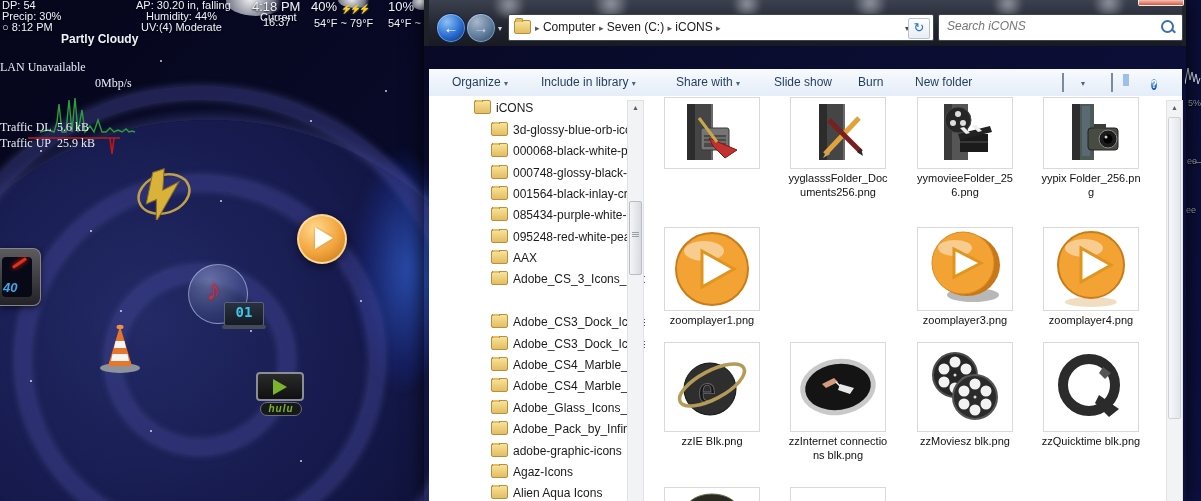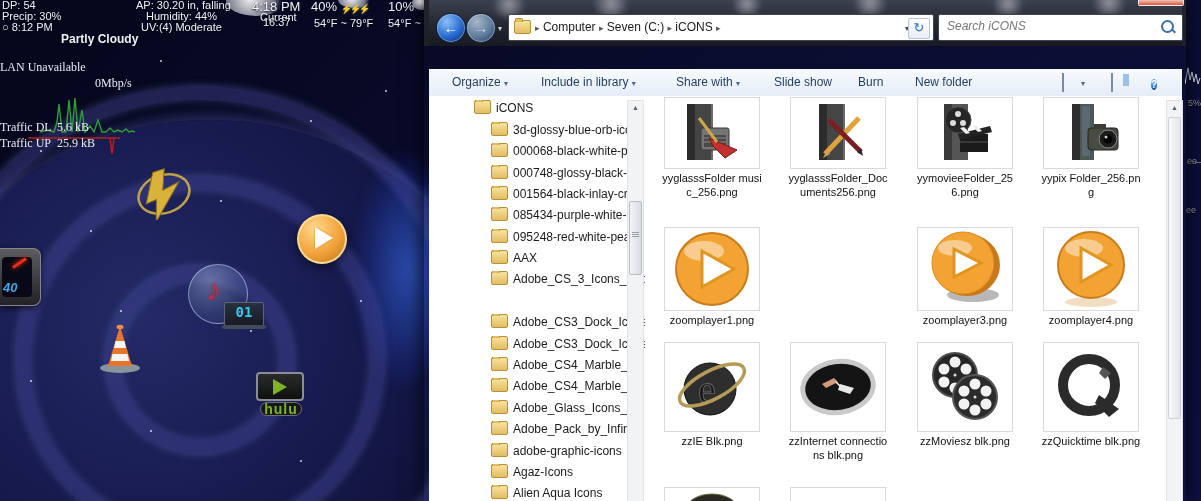--- a/index.html
+++ b/index.html
@@ -41,21 +41,21 @@
   .dome .note{position:absolute;left:17px;top:8px;font-size:30px;color:rgba(205,45,70,.9);text-shadow:0 0 3px rgba(160,20,40,.8);}
   .laptop{width:38px;height:22px;background:linear-gradient(#2a3140,#161a24);border:1px solid #5a6478;border-radius:2px;margin-left:28px;}
   .laptop .cnt{position:absolute;left:0;top:1px;width:100%;text-align:center;
                font-family:"DejaVu Sans Mono",monospace;font-size:14px;font-weight:bold;color:#38c8ea;}
   .laptop .base{position:absolute;left:-3px;bottom:-4px;width:44px;height:4px;background:#434a58;border-radius:2px;}
   .hulu{width:48px;height:42px;}
   .hulu .scr{width:44px;height:25px;background:linear-gradient(#2a2a2a,#101010);border:2px solid #8a8f96;border-radius:4px;}
   .hulu .tri{position:absolute;left:17px;top:7px;width:0;height:0;border-left:14px solid #7db32a;
              border-top:8px solid transparent;border-bottom:8px solid transparent;}
   .hulu .lbl{position:absolute;left:4px;top:30px;width:40px;height:12px;background:#17181a;border:1px solid #6a6f76;
-             border-radius:7px;text-align:center;font-size:14px;font-weight:bold;letter-spacing:1px;color:#7db32a;line-height:12px;}
+             border-radius:7px;text-align:center;font-size:10px;font-weight:bold;letter-spacing:1px;color:#7db32a;line-height:12px;font-style:italic;}
   .gauge{left:0;top:248px;width:40px;height:56px;background:linear-gradient(#5c5c60,#232327);
          border:1px solid #85858a;border-left:none;border-radius:0 8px 8px 0;box-shadow:0 2px 6px rgba(0,0,0,.6);}
   .gauge .scrn{position:absolute;left:2px;top:8px;width:30px;height:40px;background:#070a16;border-radius:4px;overflow:hidden;}
   .gauge .val{position:absolute;left:1px;bottom:2px;color:#3fa8e8;font-size:13px;font-style:italic;font-weight:bold;}
   .gauge .needle{position:absolute;left:18px;top:6px;width:3px;height:16px;background:#e03020;transform:rotate(55deg);
                  box-shadow:0 0 5px #ff2000;}
 
   
   .win{left:424px;top:0;width:762px;height:501px;
        box-shadow:0 0 18px rgba(0,0,0,.8);}
@@ -307,21 +307,20 @@
                 <rect x="16" y="2" width="16" height="56" fill="#454545"></rect>
                 <rect x="32" y="2" width="2" height="56" fill="#6a6a6a"></rect>
             <rect x="22" y="26" width="28" height="22" rx="2" fill="#757575" stroke="#3a3a3a"></rect>
                 <rect x="25" y="33" width="22" height="12" fill="#4a4a4a"></rect>
                 <line x1="25" y1="36" x2="47" y2="36" stroke="#8a8a8a"></line>
                 <line x1="25" y1="40" x2="47" y2="40" stroke="#8a8a8a"></line>
             <polygon points="30,36 58,48 46,56 34,44" fill="#c23030" stroke="#7a1818"></polygon>
                 <line x1="38" y1="40" x2="20" y2="16" stroke="#caa84a" stroke-width="3"></line>
               </svg>
           </div>
-          <div class="fname">yyglasssFolder music_256.png</div>
         </div>
         <div class="tile" style="left:141px;top:1px">
           <div class="thumb">
             <svg width="66" height="62">
                 <rect x="14" y="2" width="8" height="56" fill="#2c2c2c"></rect>
                 <rect x="22" y="2" width="16" height="56" fill="#454545"></rect>
                 <rect x="38" y="2" width="2" height="56" fill="#6a6a6a"></rect>
             <line x1="20" y1="52" x2="54" y2="16" stroke="#e0a33c" stroke-width="5"></line>
                 <polygon points="18,56 22,48 25,52" fill="#caa06a"></polygon>
             <line x1="24" y1="18" x2="56" y2="50" stroke="#7a1f1f" stroke-width="5"></line>

